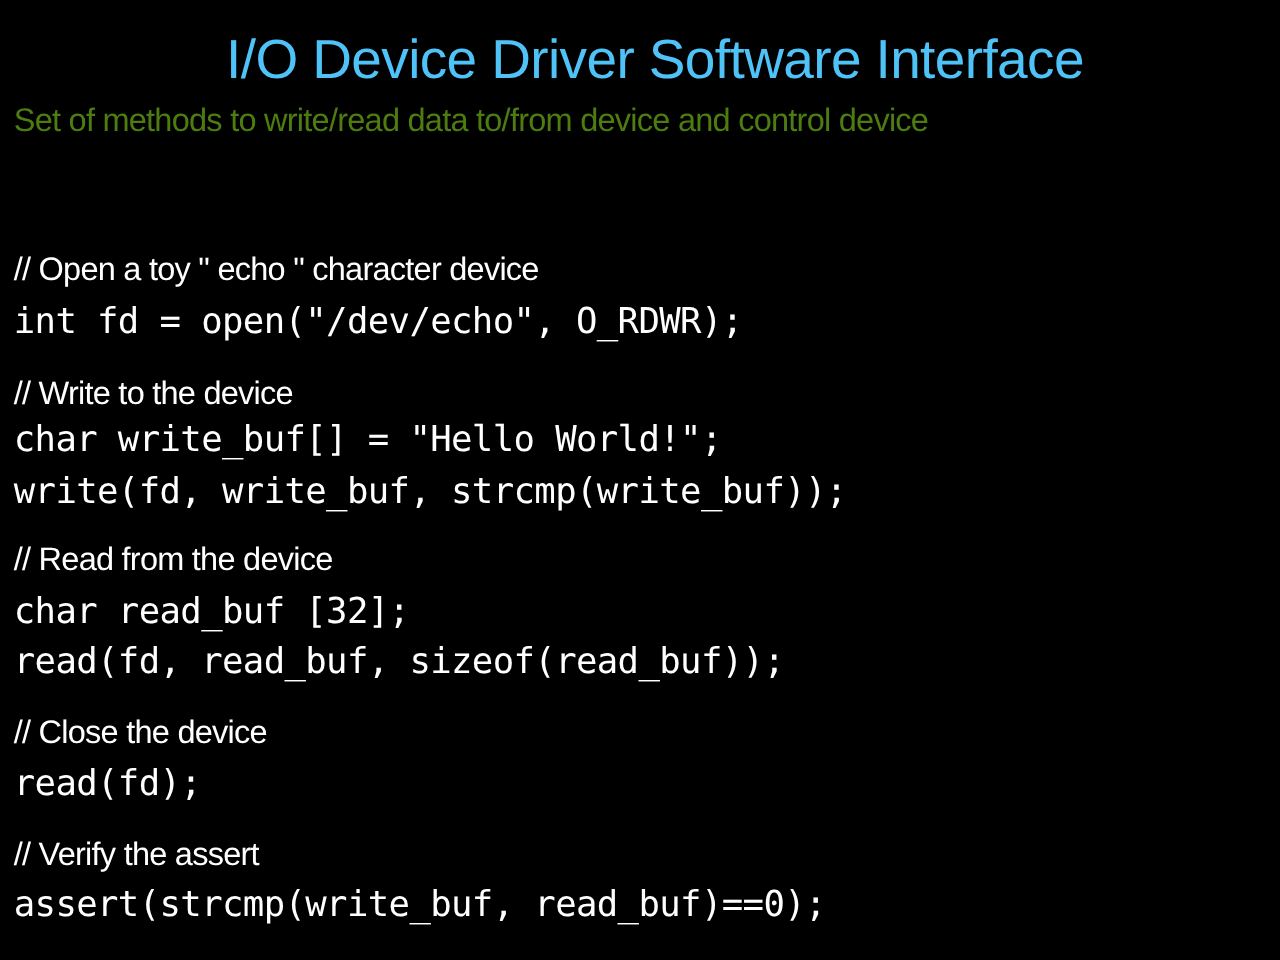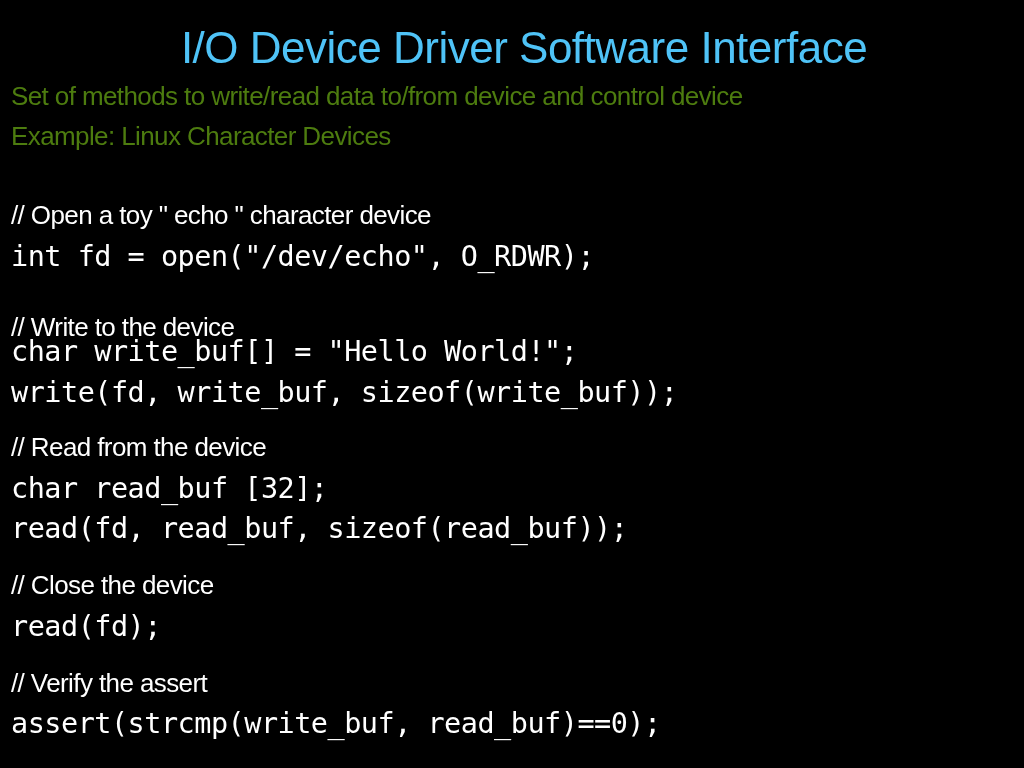--- a/index.html
+++ b/index.html
@@ -65,31 +65,30 @@
   }
 </style>
 </head>
 <body>
 
 <div class="slide">
 
   <div class="title">I/O Device Driver Software Interface</div>
 
   <div class="text-line" style="top:78px;">Set of methods to write/read data to/from device and control device</div>
-  <div class="text-line" style="top:118px;">Example: Linux Character Devices</div>
 
   <div>
     <div class="comment" style="top:197px;">// Open a toy " echo " character device</div>
     <div class="code" style="top:237px;">int fd = open("/dev/echo", O_RDWR);</div>
   </div>
 
   <div>
-    <div class="comment" style="top:309px;">// Write to the device</div>
+    <div class="comment" style="top:296px;">// Write to the device</div>
     <div class="code" style="top:332px;">char write_buf[] = "Hello World!";</div>
-    <div class="code" style="top:373px;">write(fd, write_buf, sizeof(write_buf));</div>
+    <div class="code" style="top:373px;">write(fd, write_buf, strcmp(write_buf));</div>
   </div>
 
   <div>
     <div class="comment" style="top:429px;">// Read from the device</div>
     <div class="code" style="top:469px;">char read_buf [32];</div>
     <div class="code" style="top:509px;">read(fd, read_buf, sizeof(read_buf));</div>
   </div>
 
   <div>
     <div class="comment" style="top:567px;">// Close the device</div>

